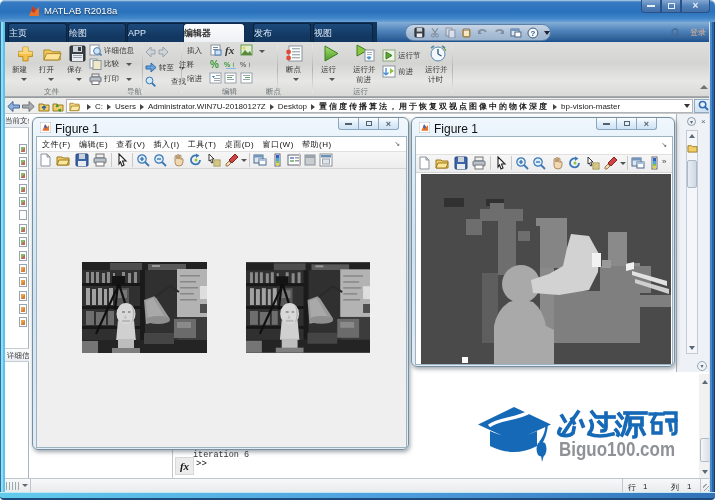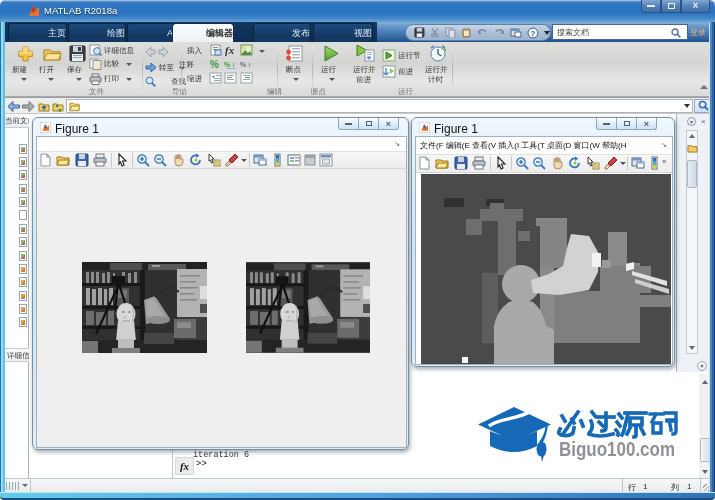--- a/index.html
+++ b/index.html
@@ -13,33 +13,33 @@
 .wbtn{width:20px;height:13px;background:linear-gradient(180deg,#85a8d2,#5181b8 50%,#416fa8);
  border:1px solid #2b5288;border-top:none;display:flex;align-items:center;justify-content:center;
  color:#e8eef6;font-size:8px;line-height:8px}
 .wbtn.cl{width:29px;border-radius:0 0 4px 0}
 .wbtn.mn{border-radius:0 0 0 4px}
 
 #tabbar{position:absolute;left:3px;top:22px;width:709px;height:20px;
  background:linear-gradient(180deg,#12365e 0%,#0f2f53 100%)}
 #tabright{position:absolute;left:374px;top:0;width:335px;height:20px;
  background:linear-gradient(180deg,#85aed6 0%,#4d82ba 45%,#38699f 75%,#1d508f 100%)}
-.tab{position:absolute;top:1px;height:19px;line-height:19px;text-align:right;color:#dce8f5;font-size:9px;
+.tab{position:absolute;top:1px;height:19px;line-height:19px;text-align:left;color:#dce8f5;font-size:9px;
  border-radius:3px 3px 0 0;border:1px solid #0a2440;border-bottom:none;background:linear-gradient(180deg,#1d4a7c,#123760 70%)}
 .tab.act{background:linear-gradient(180deg,#fbfcfd,#eef1f5);color:#333;border-radius:4px 4px 0 0;border:1px solid #0f2c52;border-bottom:none;font-weight:bold}
 
 #qat{position:absolute;left:402px;top:2px;width:146px;height:17px;border-radius:9px;
  background:linear-gradient(180deg,#c8d6e6,#aabfd6 55%,#9db4cf);border:1px solid #5d80a8;display:flex;align-items:center;padding-left:8px;gap:5px}
 #searchbox{position:absolute;left:549px;top:2px;width:136px;height:16px;background:#fff;border:1px solid #44678f;
  font-size:8px;color:#444;line-height:15px;padding-left:4px}
 #signin{position:absolute;left:687px;top:5px;font-size:8px;color:#e0b090}
 
 #ribbon{position:absolute;left:3px;top:42px;width:709px;height:55px;
  background:linear-gradient(180deg,#dededd 0%,#d4d4d2 40%,#e7e7e5 72%,#d9dad8 100%);border-bottom:1px solid #a6a9ac}
-.glabel{position:absolute;top:45px;font-size:7.5px;color:#6e7478;width:60px;text-align:right}
+.glabel{position:absolute;top:45px;font-size:7.5px;color:#6e7478;width:60px;text-align:left}
 .gsep{position:absolute;top:3px;height:48px;width:1px;background:linear-gradient(180deg,#e8e8e6,#b2b4b2 50%,#e8e8e6)}
 .rlabel{position:absolute;font-size:7.5px;color:#333}
 .dropar{position:absolute;width:0;height:0;border-left:3px solid transparent;border-right:3px solid transparent;border-top:3px solid #555}
 
 #addrbar{position:absolute;left:3px;top:97px;width:709px;height:17px;
  background:#eeeeec;border-top:1px solid #9a9d9f;border-bottom:1px solid #c6c8ca}
 #addrfield{position:absolute;left:63px;top:1px;width:627px;height:14px;background:#fff;border:1px solid #b2b6ba}
 #crumbs{position:absolute;left:80px;top:3px;font-size:8px;color:#222;white-space:nowrap}
 #crumbs b{font-weight:bold;letter-spacing:2px}
 .csep{display:inline-block;width:0;height:0;border-top:3px solid transparent;border-bottom:3px solid transparent;border-left:4px solid #444;margin:0 4px 0 4px;vertical-align:middle}
@@ -108,21 +108,21 @@
         </div>
     <div class="wbtn cl" style="font-weight:bold;font-size:10px">×</div>
   </div>
 </div>
 
 <div id="tabbar">
   <div id="tabright"></div>
   <div class="tab" style="left:5px;width:59px">主页</div>
   <div class="tab" style="left:65px;width:58px">绘图</div>
   <div class="tab" style="left:124px;width:59px">APP</div>
-  <div class="tab act" style="left:169px;width:62px">编辑器</div>
+  <div class="tab act" style="left:180px;width:62px">编辑器</div>
   <div class="tab" style="left:250px;width:58px">发布</div>
   <div class="tab" style="left:310px;width:60px">视图</div>
   <div id="qat">
     <svg width="11" height="11" viewBox="0 0 12 12">
           <rect x="1" y="1" width="10" height="10" rx="1" fill="#3c4148" stroke="#24282d"></rect>
           <rect x="3" y="1" width="6" height="4" fill="#c8ced5"></rect>
           <rect x="3" y="7" width="6" height="4" fill="#e6eaee"></rect>
         </svg>
     <svg width="10" height="11" viewBox="0 0 10 11" opacity=".55">
           <path d="M2 1l4 6M8 1L4 7" stroke="#5a6470" stroke-width="1.2"></path>
@@ -150,21 +150,20 @@
           <rect x="1" y="2" width="8" height="7" fill="#dfe8f2" stroke="#49688c"></rect>
           <rect x="1" y="2" width="8" height="2" fill="#7396bd"></rect>
           <rect x="5" y="5" width="6" height="5" fill="#fff" stroke="#49688c"></rect>
         </svg>
     <svg width="12" height="12" viewBox="0 0 12 12">
           <circle cx="6" cy="6" r="5" fill="#f4f8fc" stroke="#3c5a7a"></circle>
           <text x="3.6" y="9" font-size="8" font-weight="bold" fill="#3c5a7a" font-family="Liberation Sans">?</text>
         </svg>
     <div style="width:0;height:0;border-left:3px solid transparent;border-right:3px solid transparent;border-top:4px solid #223"></div>
   </div>
-  <div id="searchbox">搜索文档</div>
   <svg class="abs" style="left:668px;top:6px" width="10" height="10" viewBox="0 0 10 10">
         <circle cx="4" cy="4" r="3" fill="none" stroke="#4a6a92" stroke-width="1.3"></circle>
         <line x1="6.2" y1="6.2" x2="9.3" y2="9.3" stroke="#4a6a92" stroke-width="1.5"></line>
       </svg>
   <div id="signin">登录</div>
 </div>
 
 <div id="ribbon">
 
   <svg class="abs" style="left:13px;top:4px" width="19" height="16" viewBox="0 0 22 18">
@@ -357,20 +356,21 @@
   <svg class="abs" style="left:66px;top:3px" width="11" height="11" viewBox="0 0 12 11">
         <path d="M1 2h4l1 1h5v7H1z" fill="#f5d981" stroke="#ad8a2e"></path>
         <path d="M1 10l2-5h9l-2 5z" fill="#fceaa8" stroke="#ad8a2e"></path>
       </svg>
   <div class="abs" style="left:681px;top:6px;width:0;height:0;border-left:3.5px solid transparent;border-right:3.5px solid transparent;border-top:4px solid #333"></div>
   <div class="abs" style="left:691px;top:1px;width:17px;height:14px;background:linear-gradient(180deg,#eaf2fa,#cfe0f2);border:1px solid #8fa8c4"></div>
   <svg class="abs" style="left:695px;top:2px" width="11" height="11" viewBox="0 0 11 11">
         <circle cx="4.6" cy="4.6" r="3.2" fill="#e8f2fc" stroke="#2e6db5" stroke-width="1.5"></circle>
         <line x1="7" y1="7" x2="10" y2="10" stroke="#2e6db5" stroke-width="1.8"></line>
       </svg>
+  <div id="crumbs"><span class="csep"></span>C:<span class="csep"></span>Users<span class="csep"></span>Administrator.WIN7U-20180127Z<span class="csep"></span>Desktop<span class="csep"></span><b>置信度传播算法，用于恢复双视点图像中的物体深度</b><span class="csep"></span>bp-vision-master</div>
 </div>
 
 <div id="content">
   <div id="lpanel"></div>
   <div id="lphead">当前文件夹</div>
   <div id="dthead">详细信息</div>
   <div class="fic" style="top:30px">
         <i></i>
       </div>
   <div class="fic" style="top:43px">
@@ -689,20 +689,21 @@
   <div class="fbtns" style="left:306px">
         <div class="fbtn">
           <span style="display:block;width:7px;height:2px;background:#50616f"></span>
         </div>
         <div class="fbtn">
           <span style="display:block;width:6px;height:5px;border:1.5px solid #50616f"></span>
         </div>
         <div class="fbtn" style="font-size:9px;font-weight:bold">×</div>
       </div>
   <div class="finner" style="left:3px;top:18px;width:371px;height:312px"></div>
+  <div class="fmenu" style="left:9px;top:21px;width:360px;font-size:8px;letter-spacing:0.5px">文件(F)&nbsp;&nbsp;&nbsp;编辑(E)&nbsp;&nbsp;&nbsp;查看(V)&nbsp;&nbsp;&nbsp;插入(I)&nbsp;&nbsp;&nbsp;工具(T)&nbsp;&nbsp;&nbsp;桌面(D)&nbsp;&nbsp;&nbsp;窗口(W)&nbsp;&nbsp;&nbsp;帮助(H)</div>
   <div class="abs" style="right:8px;top:22px;font-size:7px;color:#555">↘</div>
   <div class="ftools" style="left:4px;top:33px;width:369px;height:18px"></div>
   <g id="tb1">
   <svg class="abs" style="left:5px;top:35px" width="14" height="14">
           <use href="#fnew"></use>
         </svg>
   <svg class="abs" style="left:23px;top:35px" width="14" height="14">
           <use href="#fopen"></use>
         </svg>
   <svg class="abs" style="left:42px;top:35px" width="14" height="14">
@@ -772,21 +773,20 @@
   <div class="fbtns" style="left:185px">
         <div class="fbtn">
           <span style="display:block;width:7px;height:2px;background:#50616f"></span>
         </div>
         <div class="fbtn">
           <span style="display:block;width:6px;height:5px;border:1.5px solid #50616f"></span>
         </div>
         <div class="fbtn" style="font-size:9px;font-weight:bold">×</div>
       </div>
   <div class="finner" style="left:3px;top:18px;width:258px;height:229px"></div>
-  <div class="fmenu" style="left:8px;top:22px;width:245px;font-size:8px">文件(F 编辑(E 查看(V 插入(I 工具(T 桌面(D 窗口(W 帮助(H</div>
   <div class="abs" style="right:7px;top:23px;font-size:7px;color:#555">↘</div>
   <div class="ftools" style="left:4px;top:36px;width:256px;height:19px"></div>
   <svg class="abs" style="left:5px;top:38px" width="14" height="14">
         <use href="#fnew"></use>
       </svg>
   <svg class="abs" style="left:23px;top:38px" width="14" height="14">
         <use href="#fopen"></use>
       </svg>
   <svg class="abs" style="left:42px;top:38px" width="14" height="14">
         <use href="#fsave"></use>

